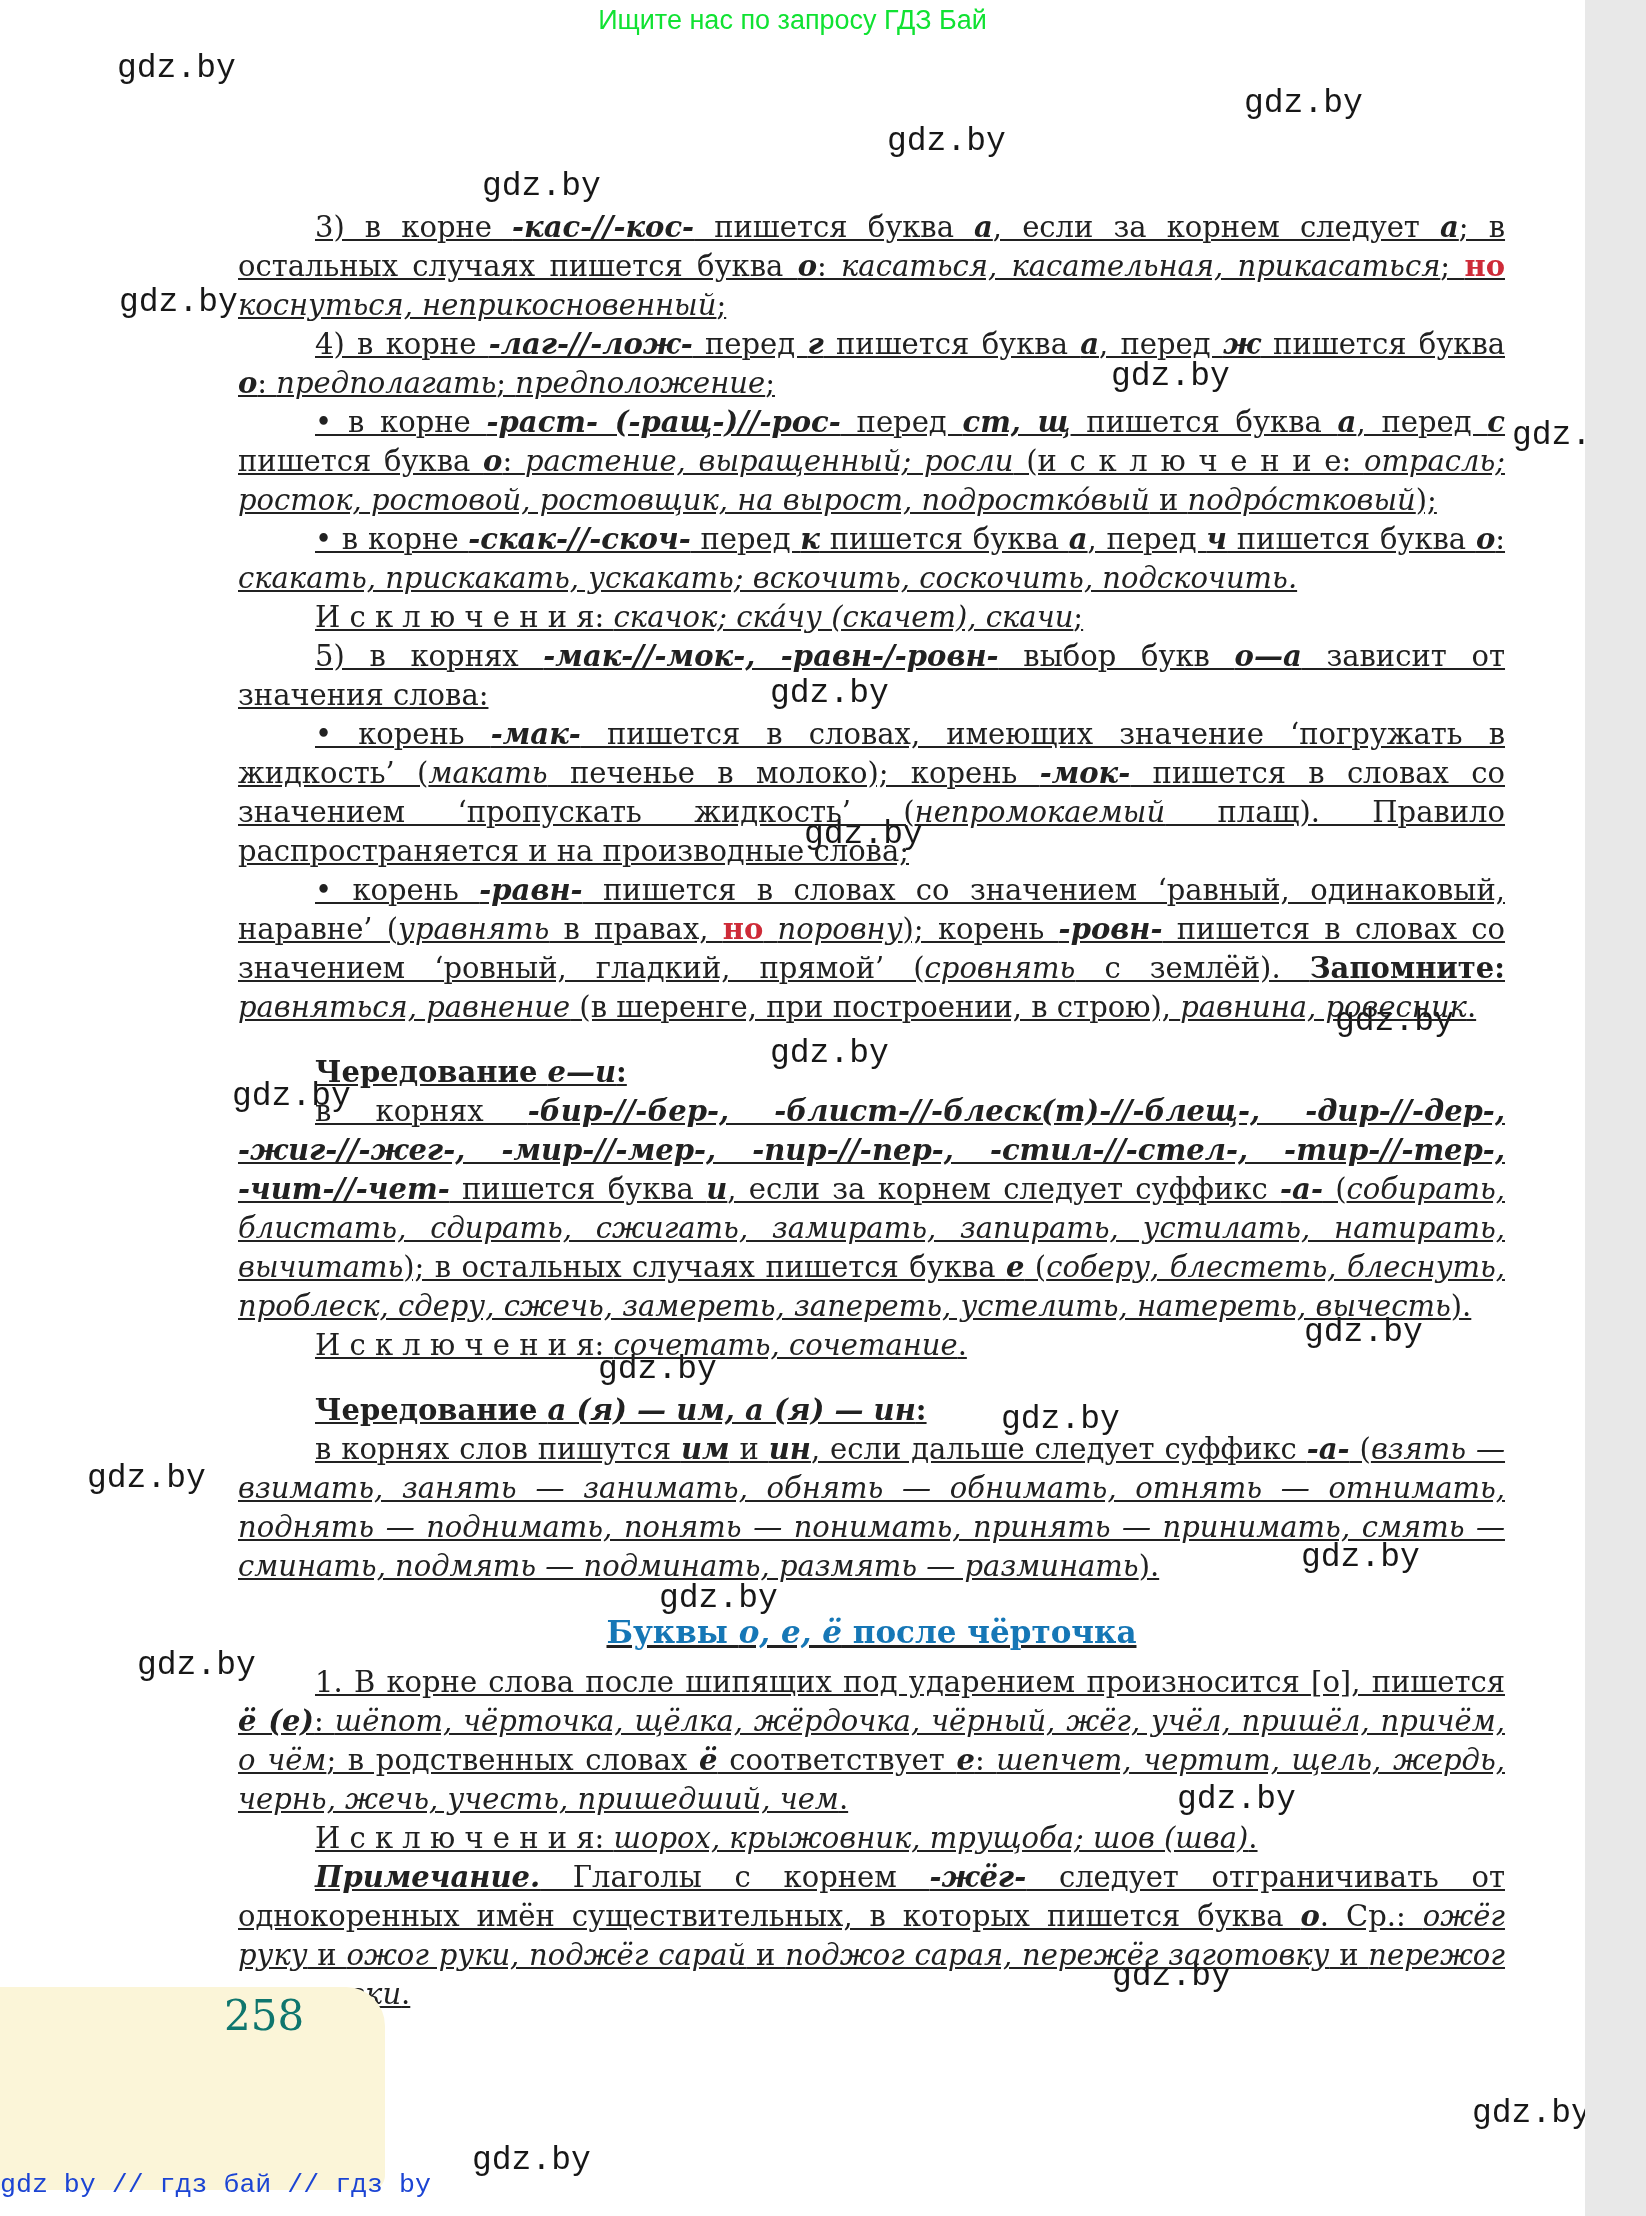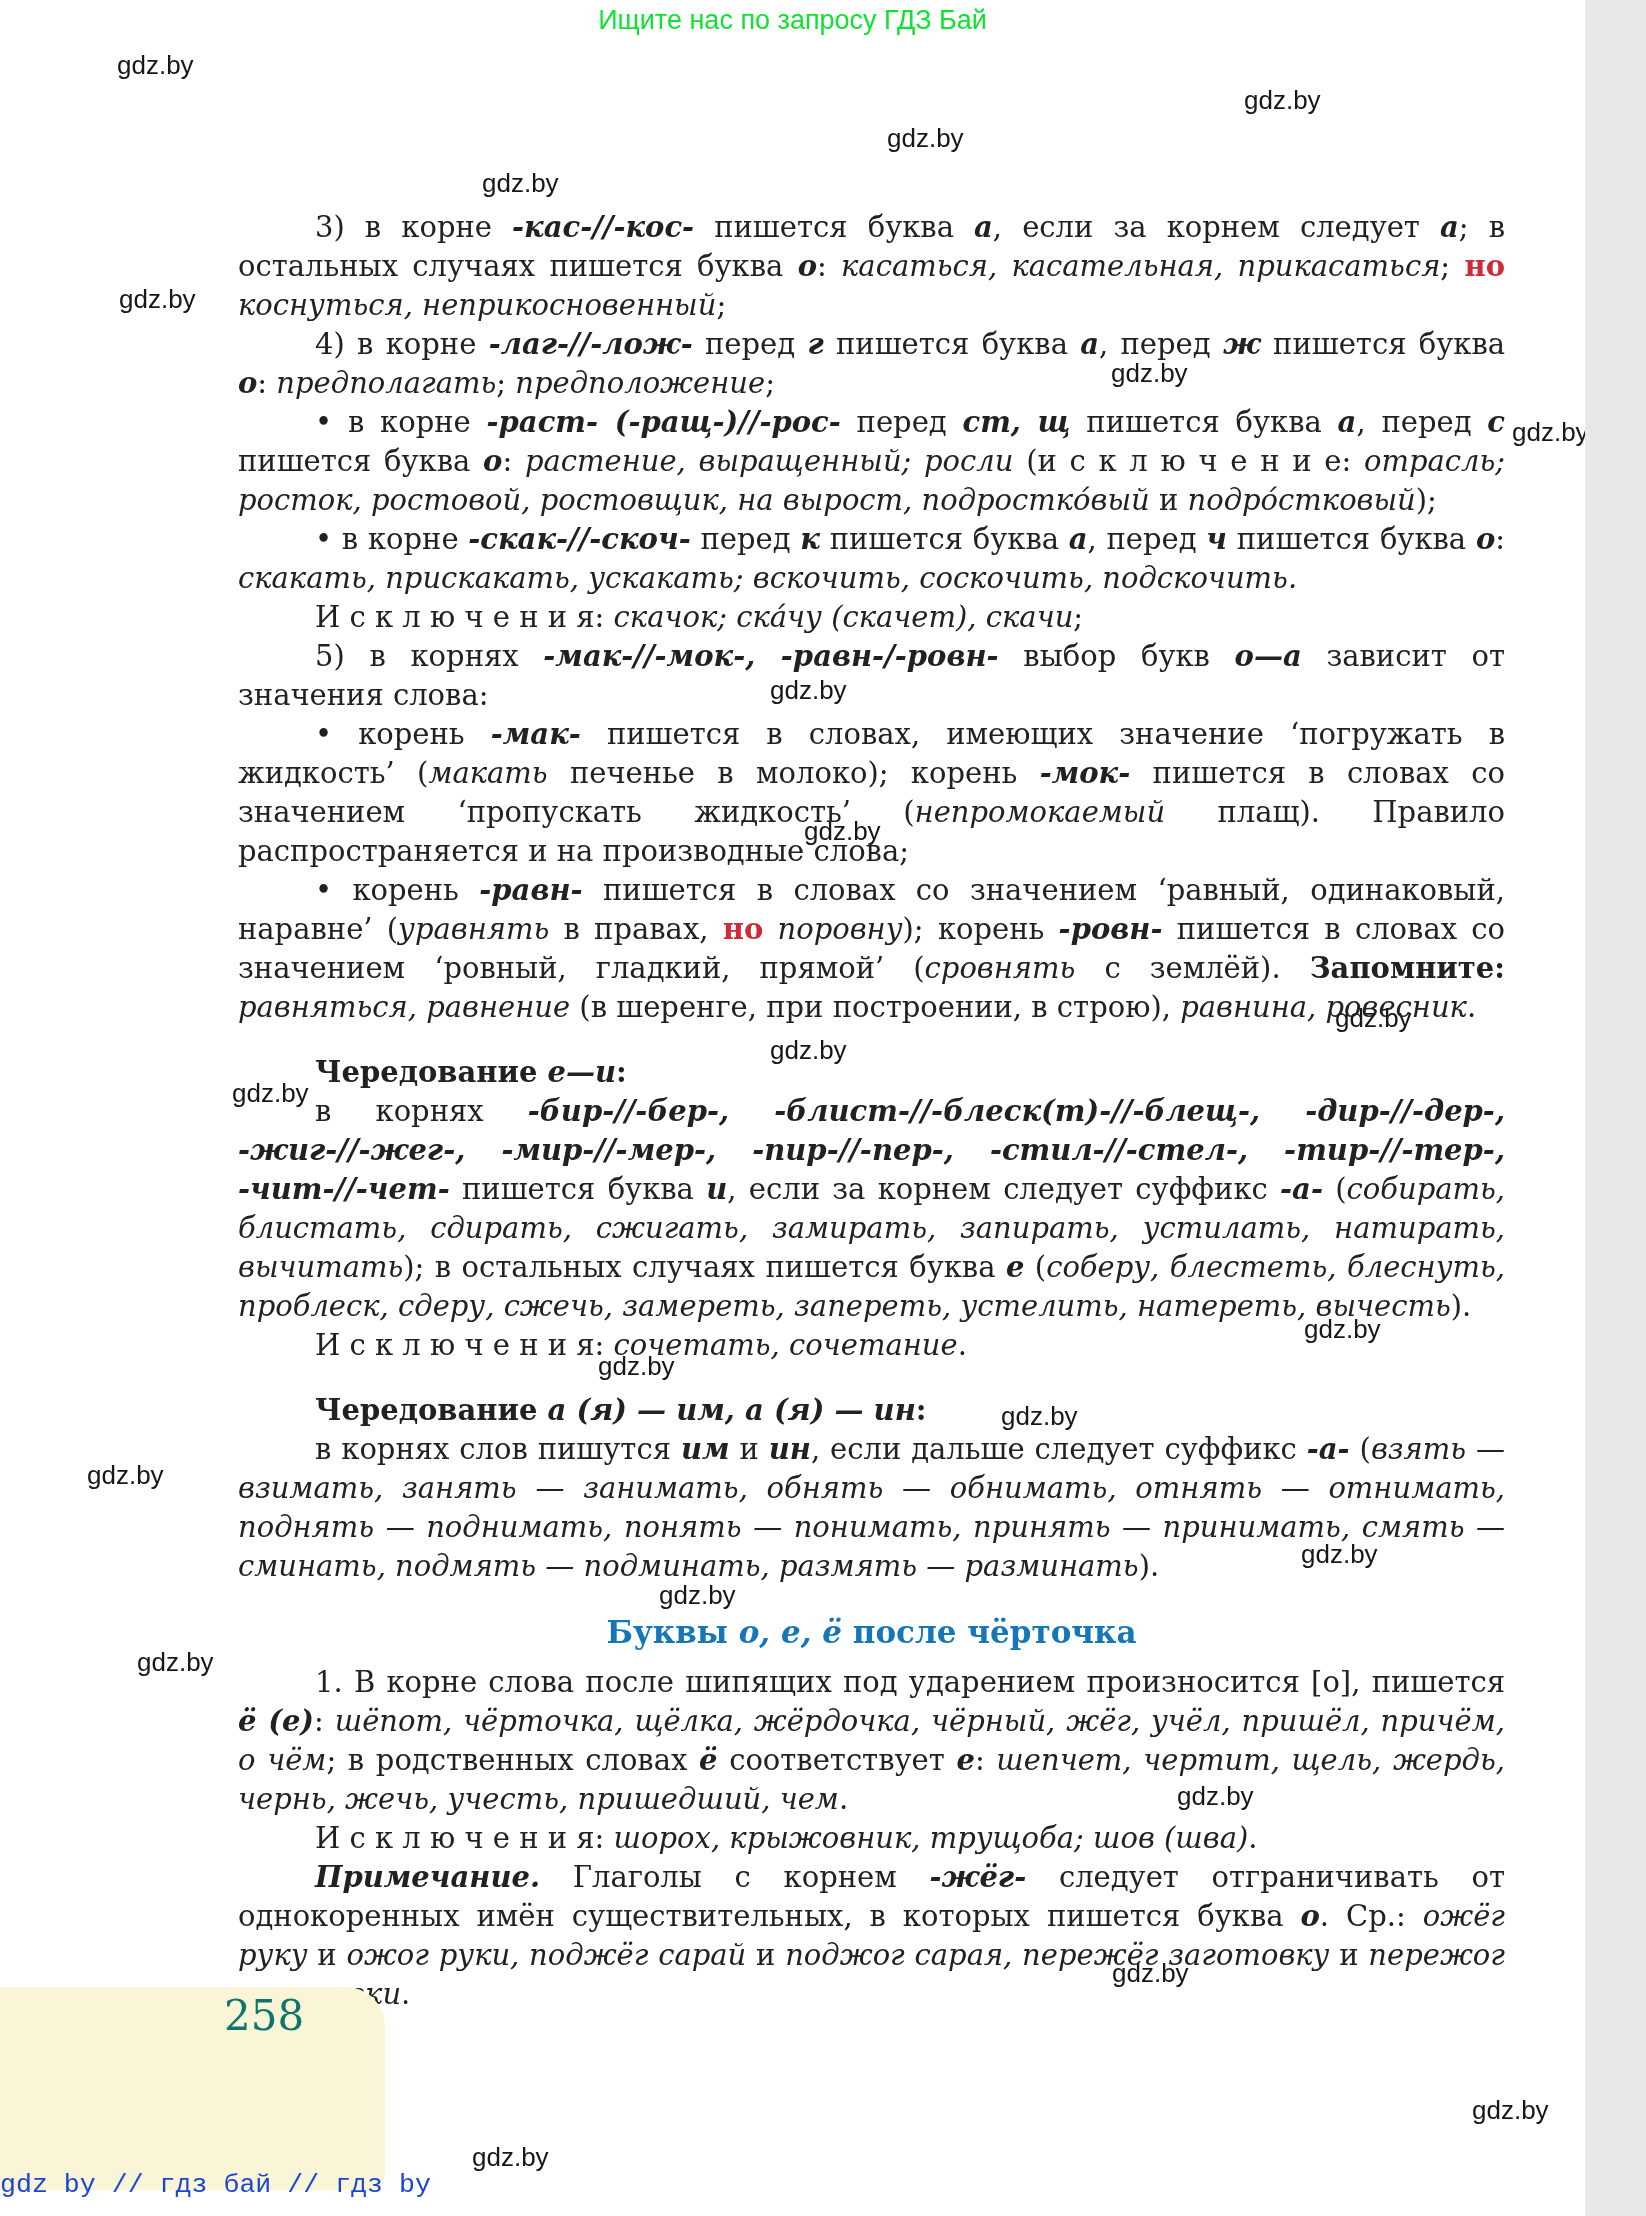--- a/index.html
+++ b/index.html
@@ -14,34 +14,35 @@
   .banner {
     position: absolute;
     top: 4.8px; left: 0; right: 0;
     text-align: center;
     font-family: "Liberation Sans", sans-serif;
     font-size: 27px;
     color: #10e232;
   }
   .wm {
     position: absolute;
-    font-family: Liberation Sans, sans-serif;
-    font-size: 26px;
+    font-family: Liberation Mono, monospace;
+    font-size: 33px;
     color: #171717;
     white-space: nowrap;
   }
   .content {
     position: absolute;
     left: 238px;
     top: 208px;
     width: 1267px;
     font-size: 29px;
     line-height: 39px;
     color: #212121;
     text-align: justify;
+    text-decoration: underline;
   }
   .content p { margin: 0; text-indent: 77px; }
   .content p.gap { margin-top: 26px; }
   .content p.head-blue {
     margin-top: 27px;
     margin-bottom: 11.3px;
     text-align: center;
     text-indent: 0;
     color: #1677b6;
     font-weight: bold;

